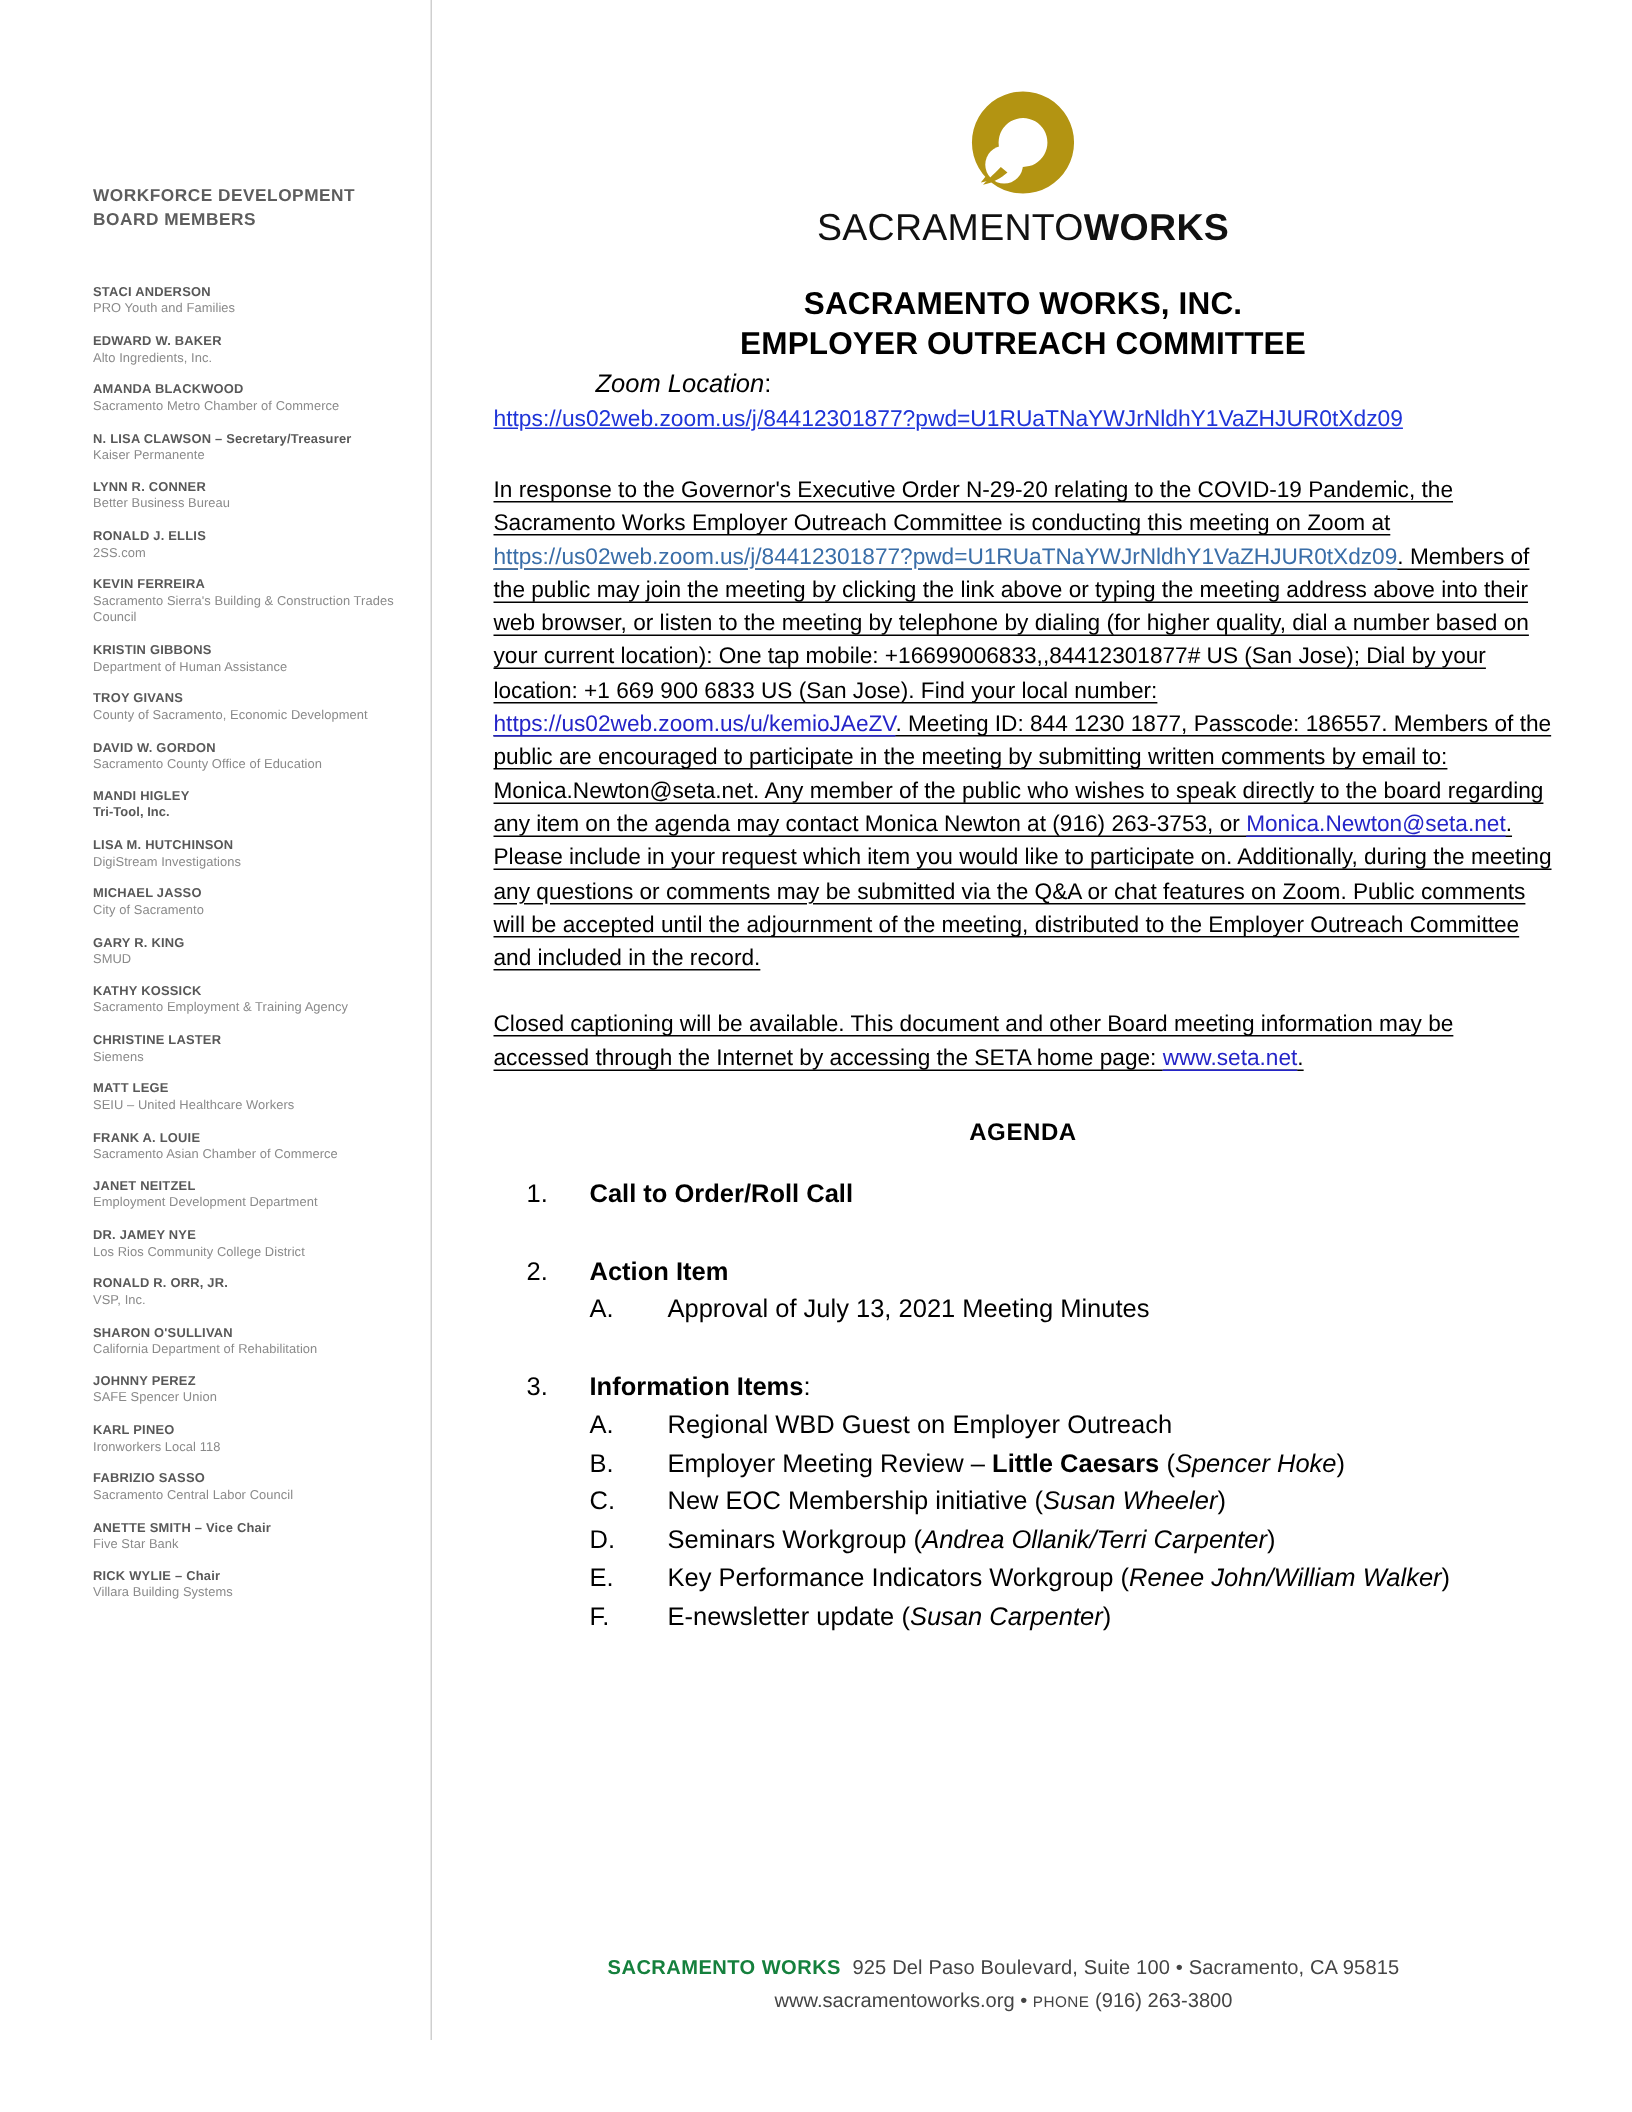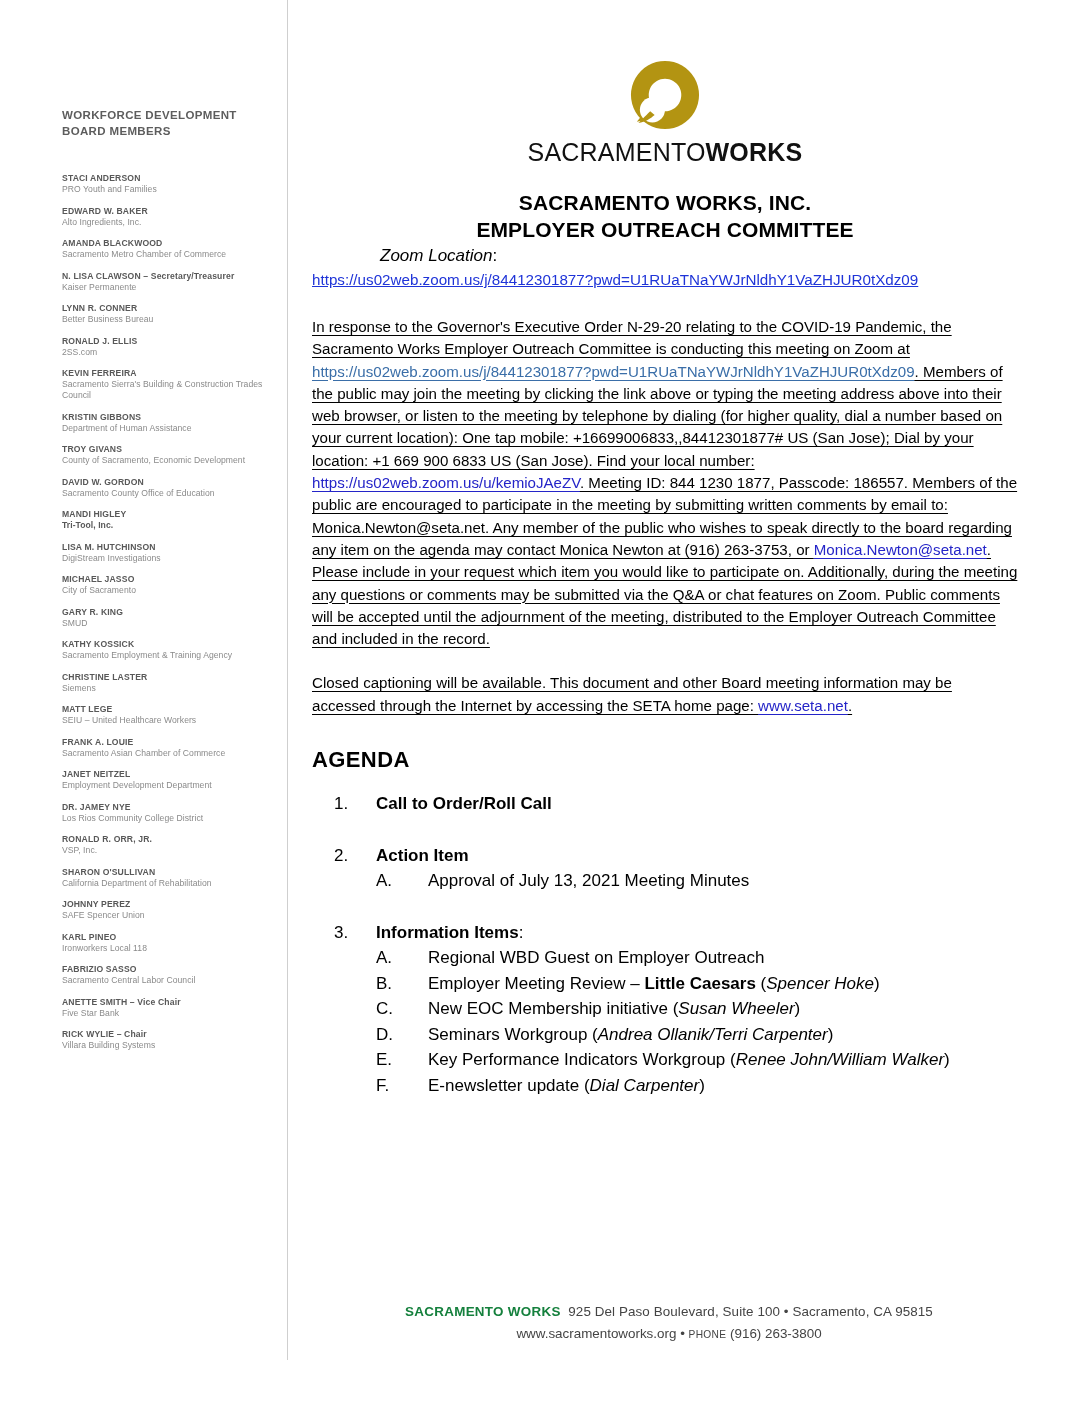--- a/index.html
+++ b/index.html
@@ -20,21 +20,21 @@
   .page {
     position: absolute;
     inset: 0;
     background: #ffffff;
   }
 
   
   .sidebar {
     position: absolute;
     left: 62px;
-    top: 108px;
+    top: 124px;
     width: 218px;
   }
   .sidebar-heading {
     font-size: 11.5px;
     font-weight: bold;
     color: #5d5d5d;
     letter-spacing: 0.35px;
     line-height: 15.5px;
     margin-bottom: 34px;
     text-transform: uppercase;
@@ -65,21 +65,21 @@
     left: 287px;
     top: 0px;
     width: 1px;
     height: 1360px;
     background: #cfcfcf;
   }
 
   
   .main {
     position: absolute;
-    left: 312px;
+    left: 329px;
     top: 0;
     width: 706px;
   }
 
   
   .logo-block {
     text-align: center;
     padding-top: 58px;
   }
   .logo-mark {
@@ -157,22 +157,22 @@
     text-underline-offset: 2.5px;
     -webkit-text-decoration-color: #000;
     text-decoration-color: #000;
   }
   .body-para.p1 { margin-top: 26px; }
   .body-para.p2 { margin-top: 22px; }
   .body-para a { text-decoration: underline; }
 
   
   .agenda-heading {
-    text-align: left;
-    font-size: 22px;
+    text-align: center;
+    font-size: 16px;
     font-weight: bold;
     margin-top: 30px;
     letter-spacing: 0.4px;
   }
 
   .agenda-list {
     margin-top: 18px;
     padding-left: 22px;
   }
   .agenda-item {
@@ -424,21 +424,21 @@
           <div class="sub-item">
             <div class="sub-letter">D.</div>
             <div class="sub-text">Seminars Workgroup (<i>Andrea Ollanik/Terri Carpenter</i>)</div>
           </div>
           <div class="sub-item">
             <div class="sub-letter">E.</div>
             <div class="sub-text">Key Performance Indicators Workgroup (<i>Renee John/William Walker</i>)</div>
           </div>
           <div class="sub-item">
             <div class="sub-letter">F.</div>
-            <div class="sub-text">E-newsletter update (<i>Dial Carpenter</i>)</div>
+            <div class="sub-text">E-newsletter update (<i>Susan Carpenter</i>)</div>
           </div>
         </div>
       </div>
 
   </div>
 
   <div class="footer">
     <div class="footer-line1"><b>SACRAMENTO WORKS</b>&nbsp; <span>925 Del Paso Boulevard, Suite 100 • Sacramento, CA 95815</span></div>
     <div class="footer-line2"><span>www.sacramentoworks.org</span> <span>•</span> <span class="small-caps">PHONE</span> <span>(916) 263-3800</span></div>
   </div>

